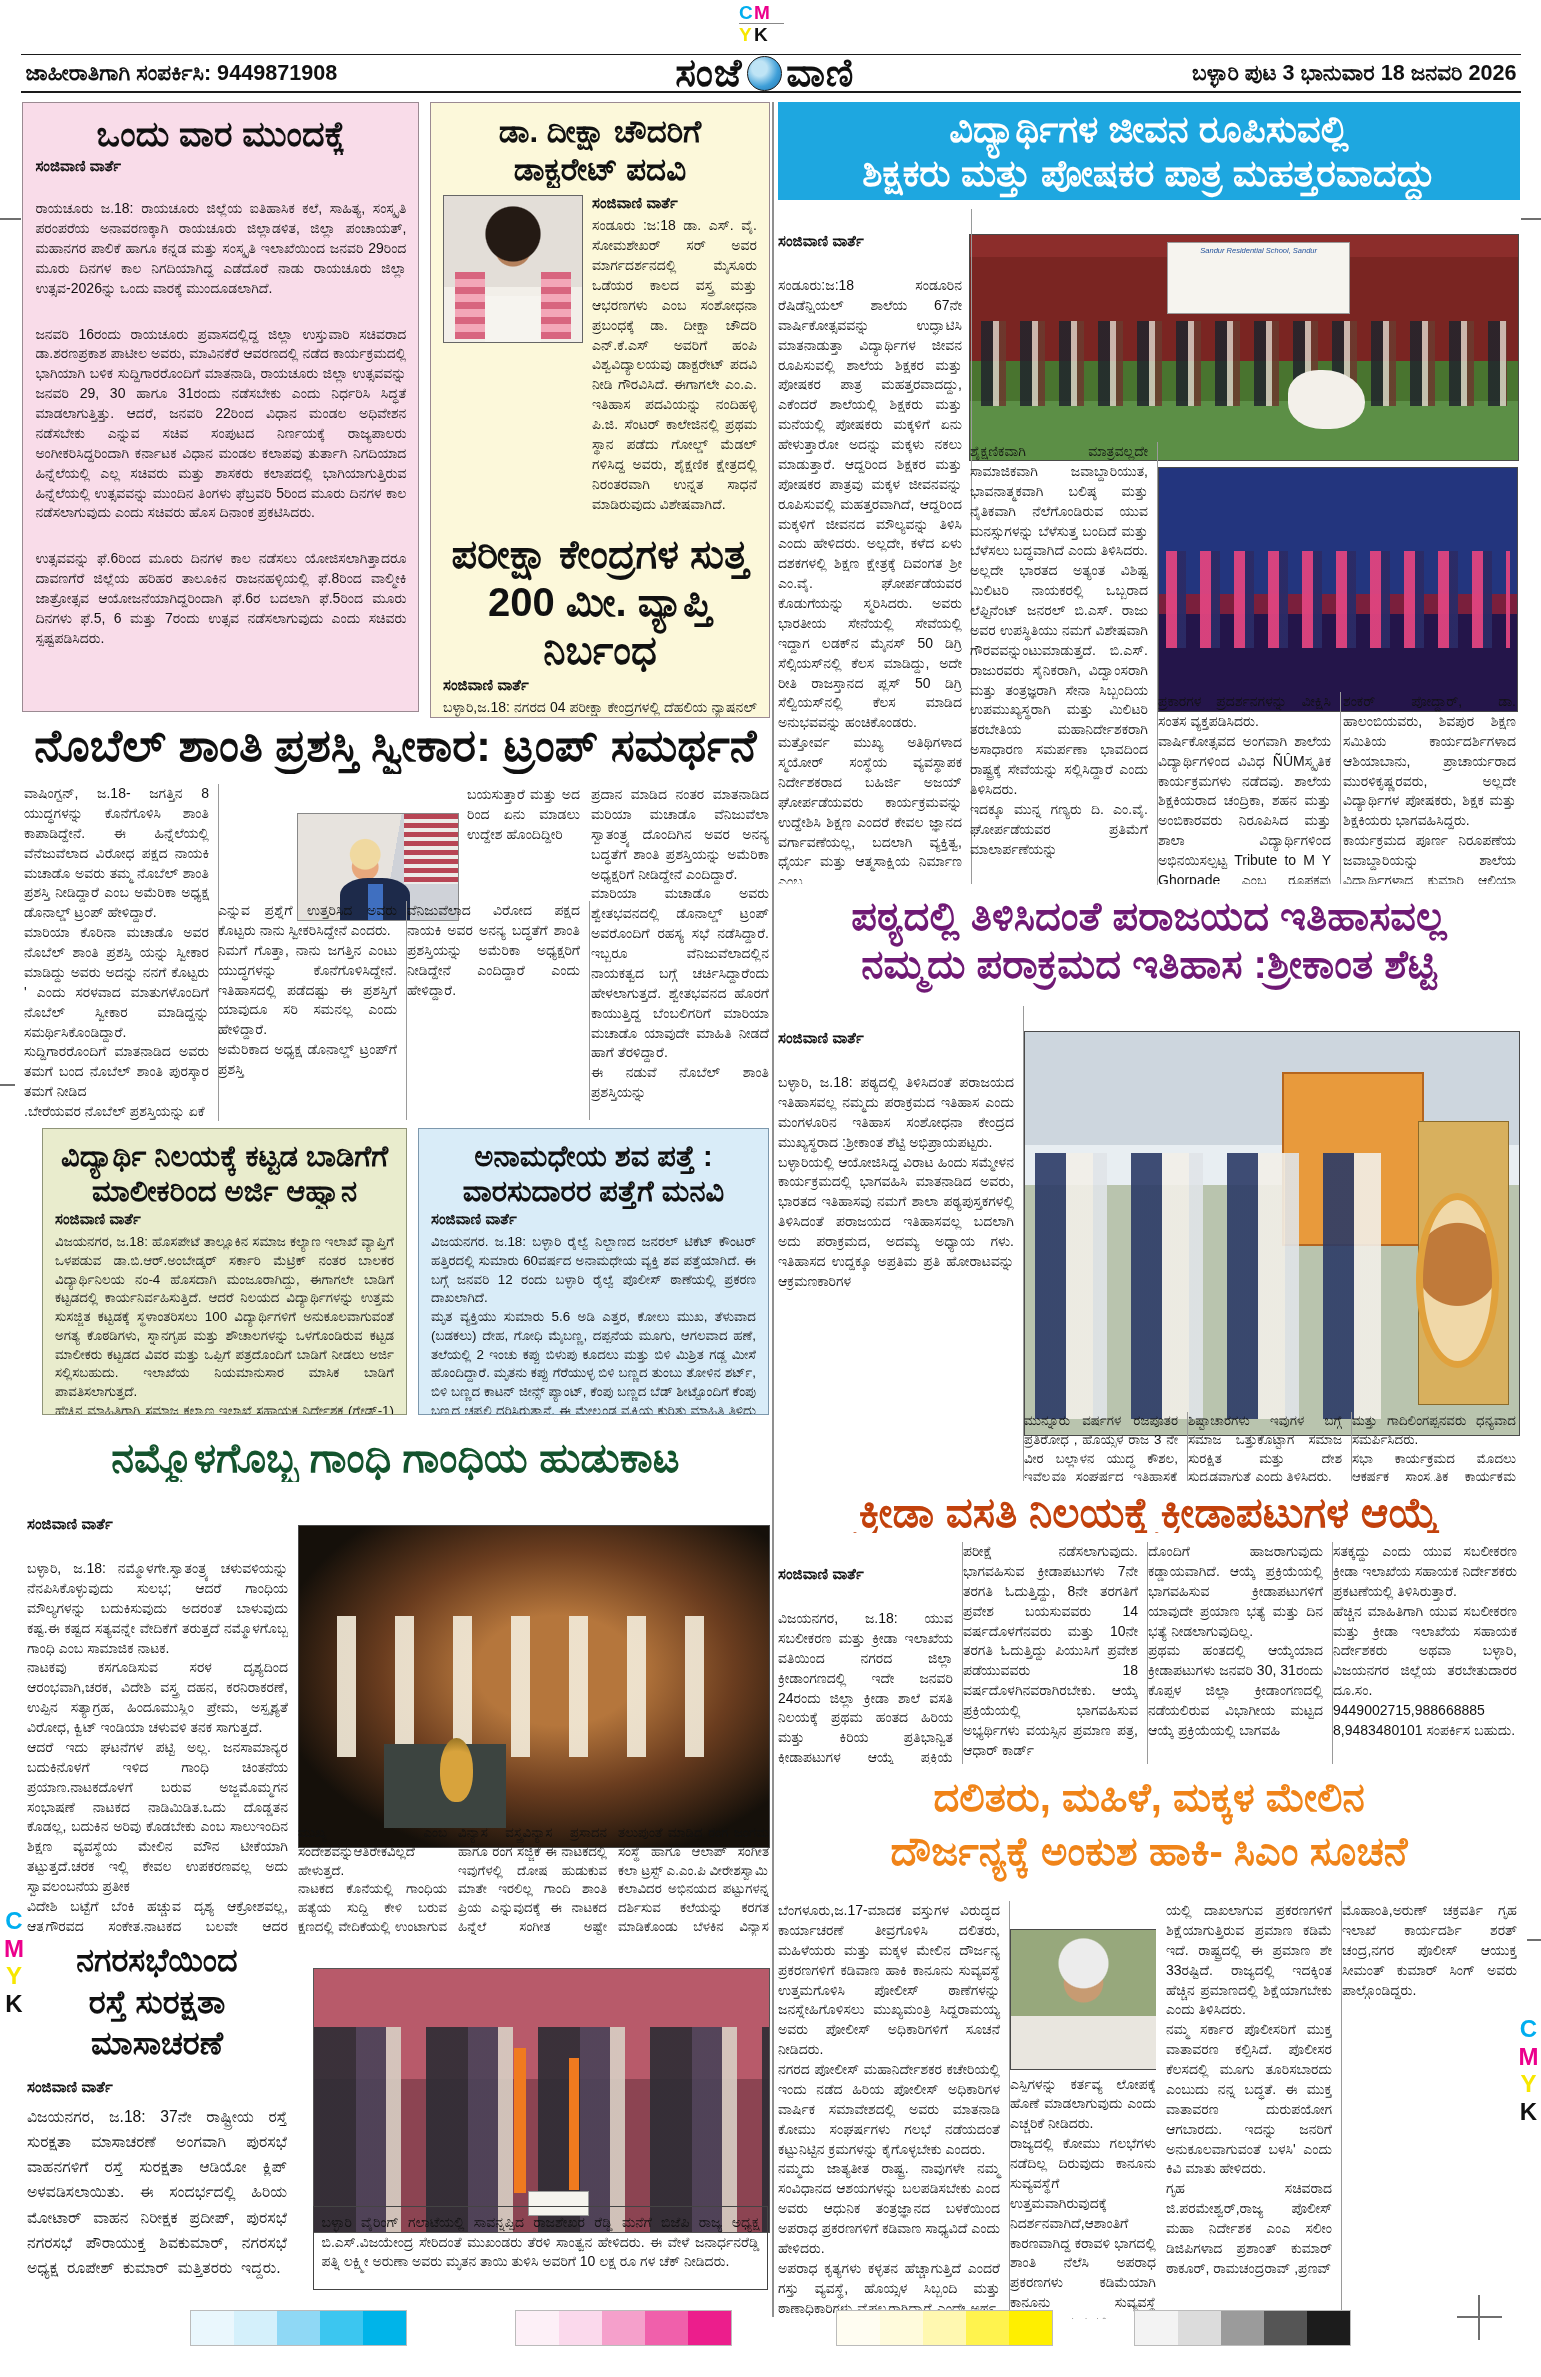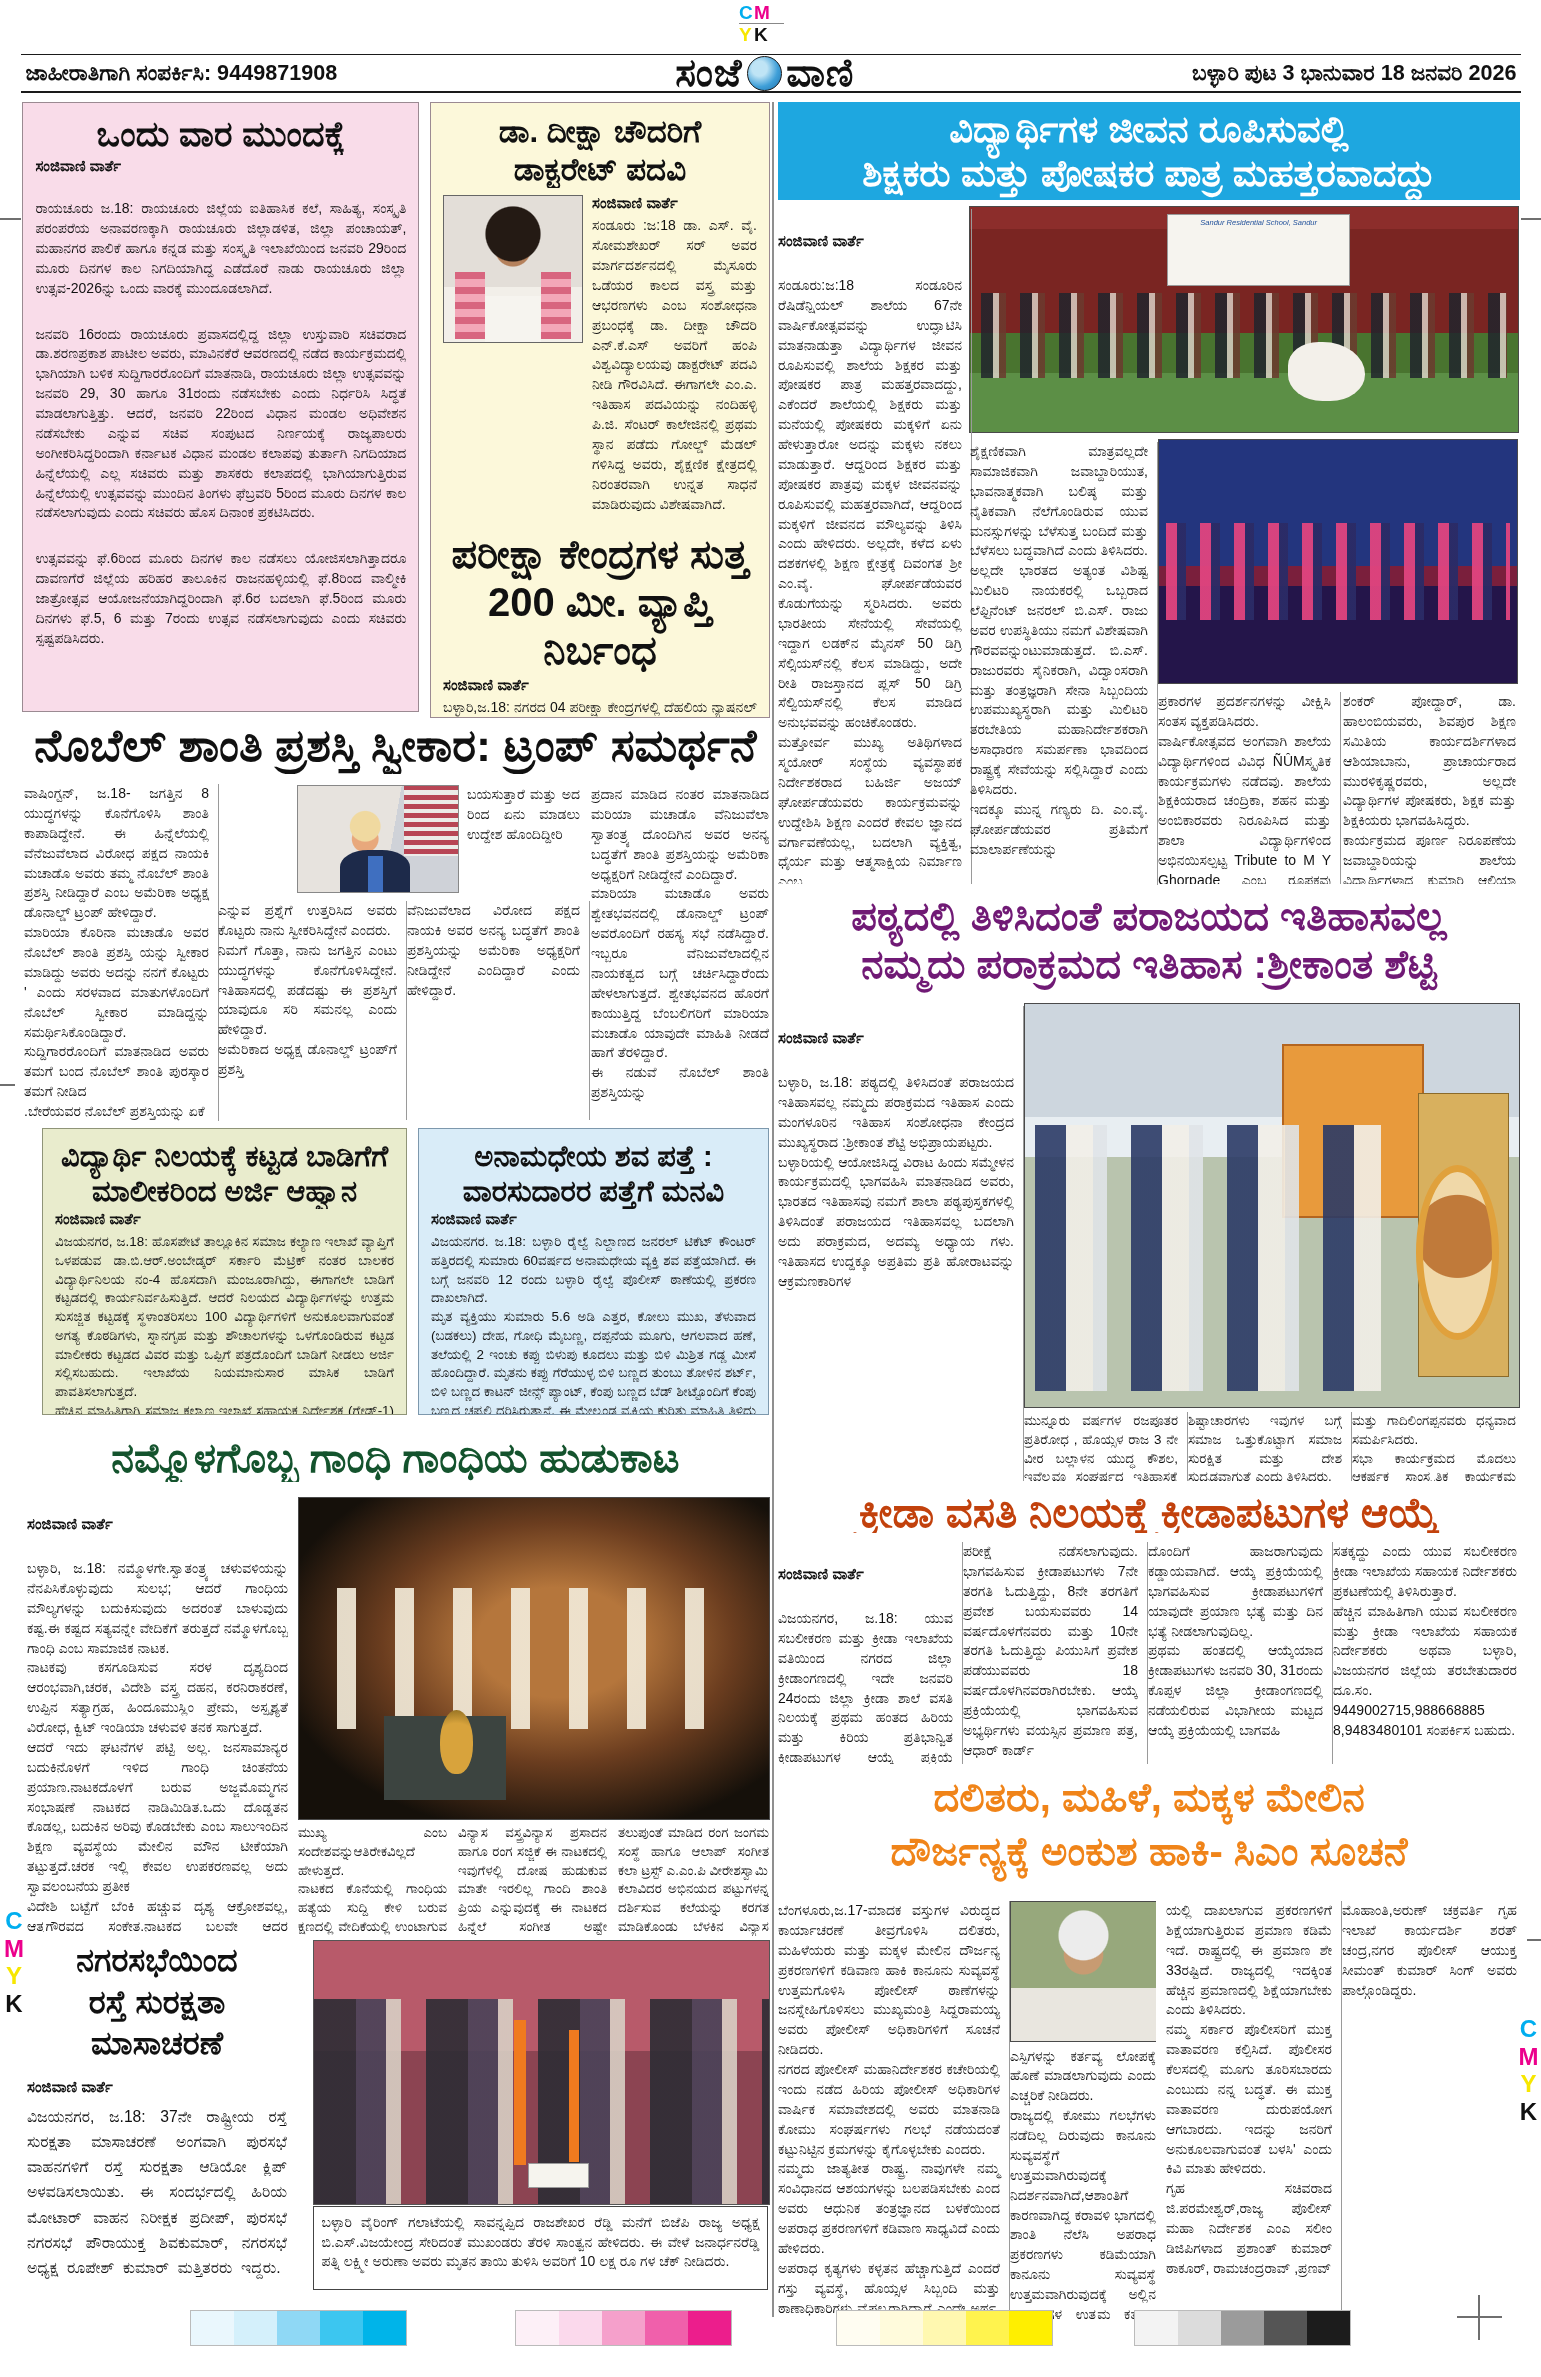--- a/index.html
+++ b/index.html
@@ -5,21 +5,21 @@
   html,body{margin:0;padding:0;background:#e9e9e9;}
   .page{position:relative;width:1542px;height:2377px;background:#ffffff;
         font-family:"Liberation Sans","DejaVu Sans",sans-serif;color:#111;overflow:hidden;}
   .abs{position:absolute;}
   .jt{text-align:justify;white-space:pre-line;overflow:hidden;}
   .body-txt{font-size:14px;line-height:1.42;}
   .body-sm{font-size:13.4px;line-height:1.40;}
   .byline{font-weight:bold;font-size:15px;margin:1.5px 0 4.5px 0;}
   .hl{font-weight:bold;text-align:center;line-height:1.2;overflow:hidden;}
   .rule-r{border-right:0.7px solid #9a9a9a;padding-right:9px;}
-  .photo{border:0.7px solid #4a4a4a;overflow:hidden;position:absolute;}
+  .photo{border:0.7px solid #4a4a4a;overflow:hidden;position:absolute;margin-top:28px;}
   .vline{position:absolute;width:1.5px;background:#8f8f8f;}
   .cropmark{position:absolute;background:#6f6f6f;}
   
   .header{position:absolute;left:21px;top:54px;width:1500px;height:39px;
           border-top:1.5px solid #1a1a1a;border-bottom:2.2px solid #1a1a1a;
           display:flex;align-items:center;justify-content:space-between;padding:0 4.5px;box-sizing:border-box;}
   .header .side{font-weight:bold;font-size:21.6px;}
   .mast{display:flex;align-items:center;gap:4.5px;font-weight:bold;font-size:39px;letter-spacing:0.7px;}
   .globe{width:33px;height:33px;border-radius:50%;border:1.5px solid #1a1a1a;
          background:radial-gradient(circle at 35% 35%, #bfe4f5 0 25%, #3f9fd8 60%, #1f6fa8 100%);}

